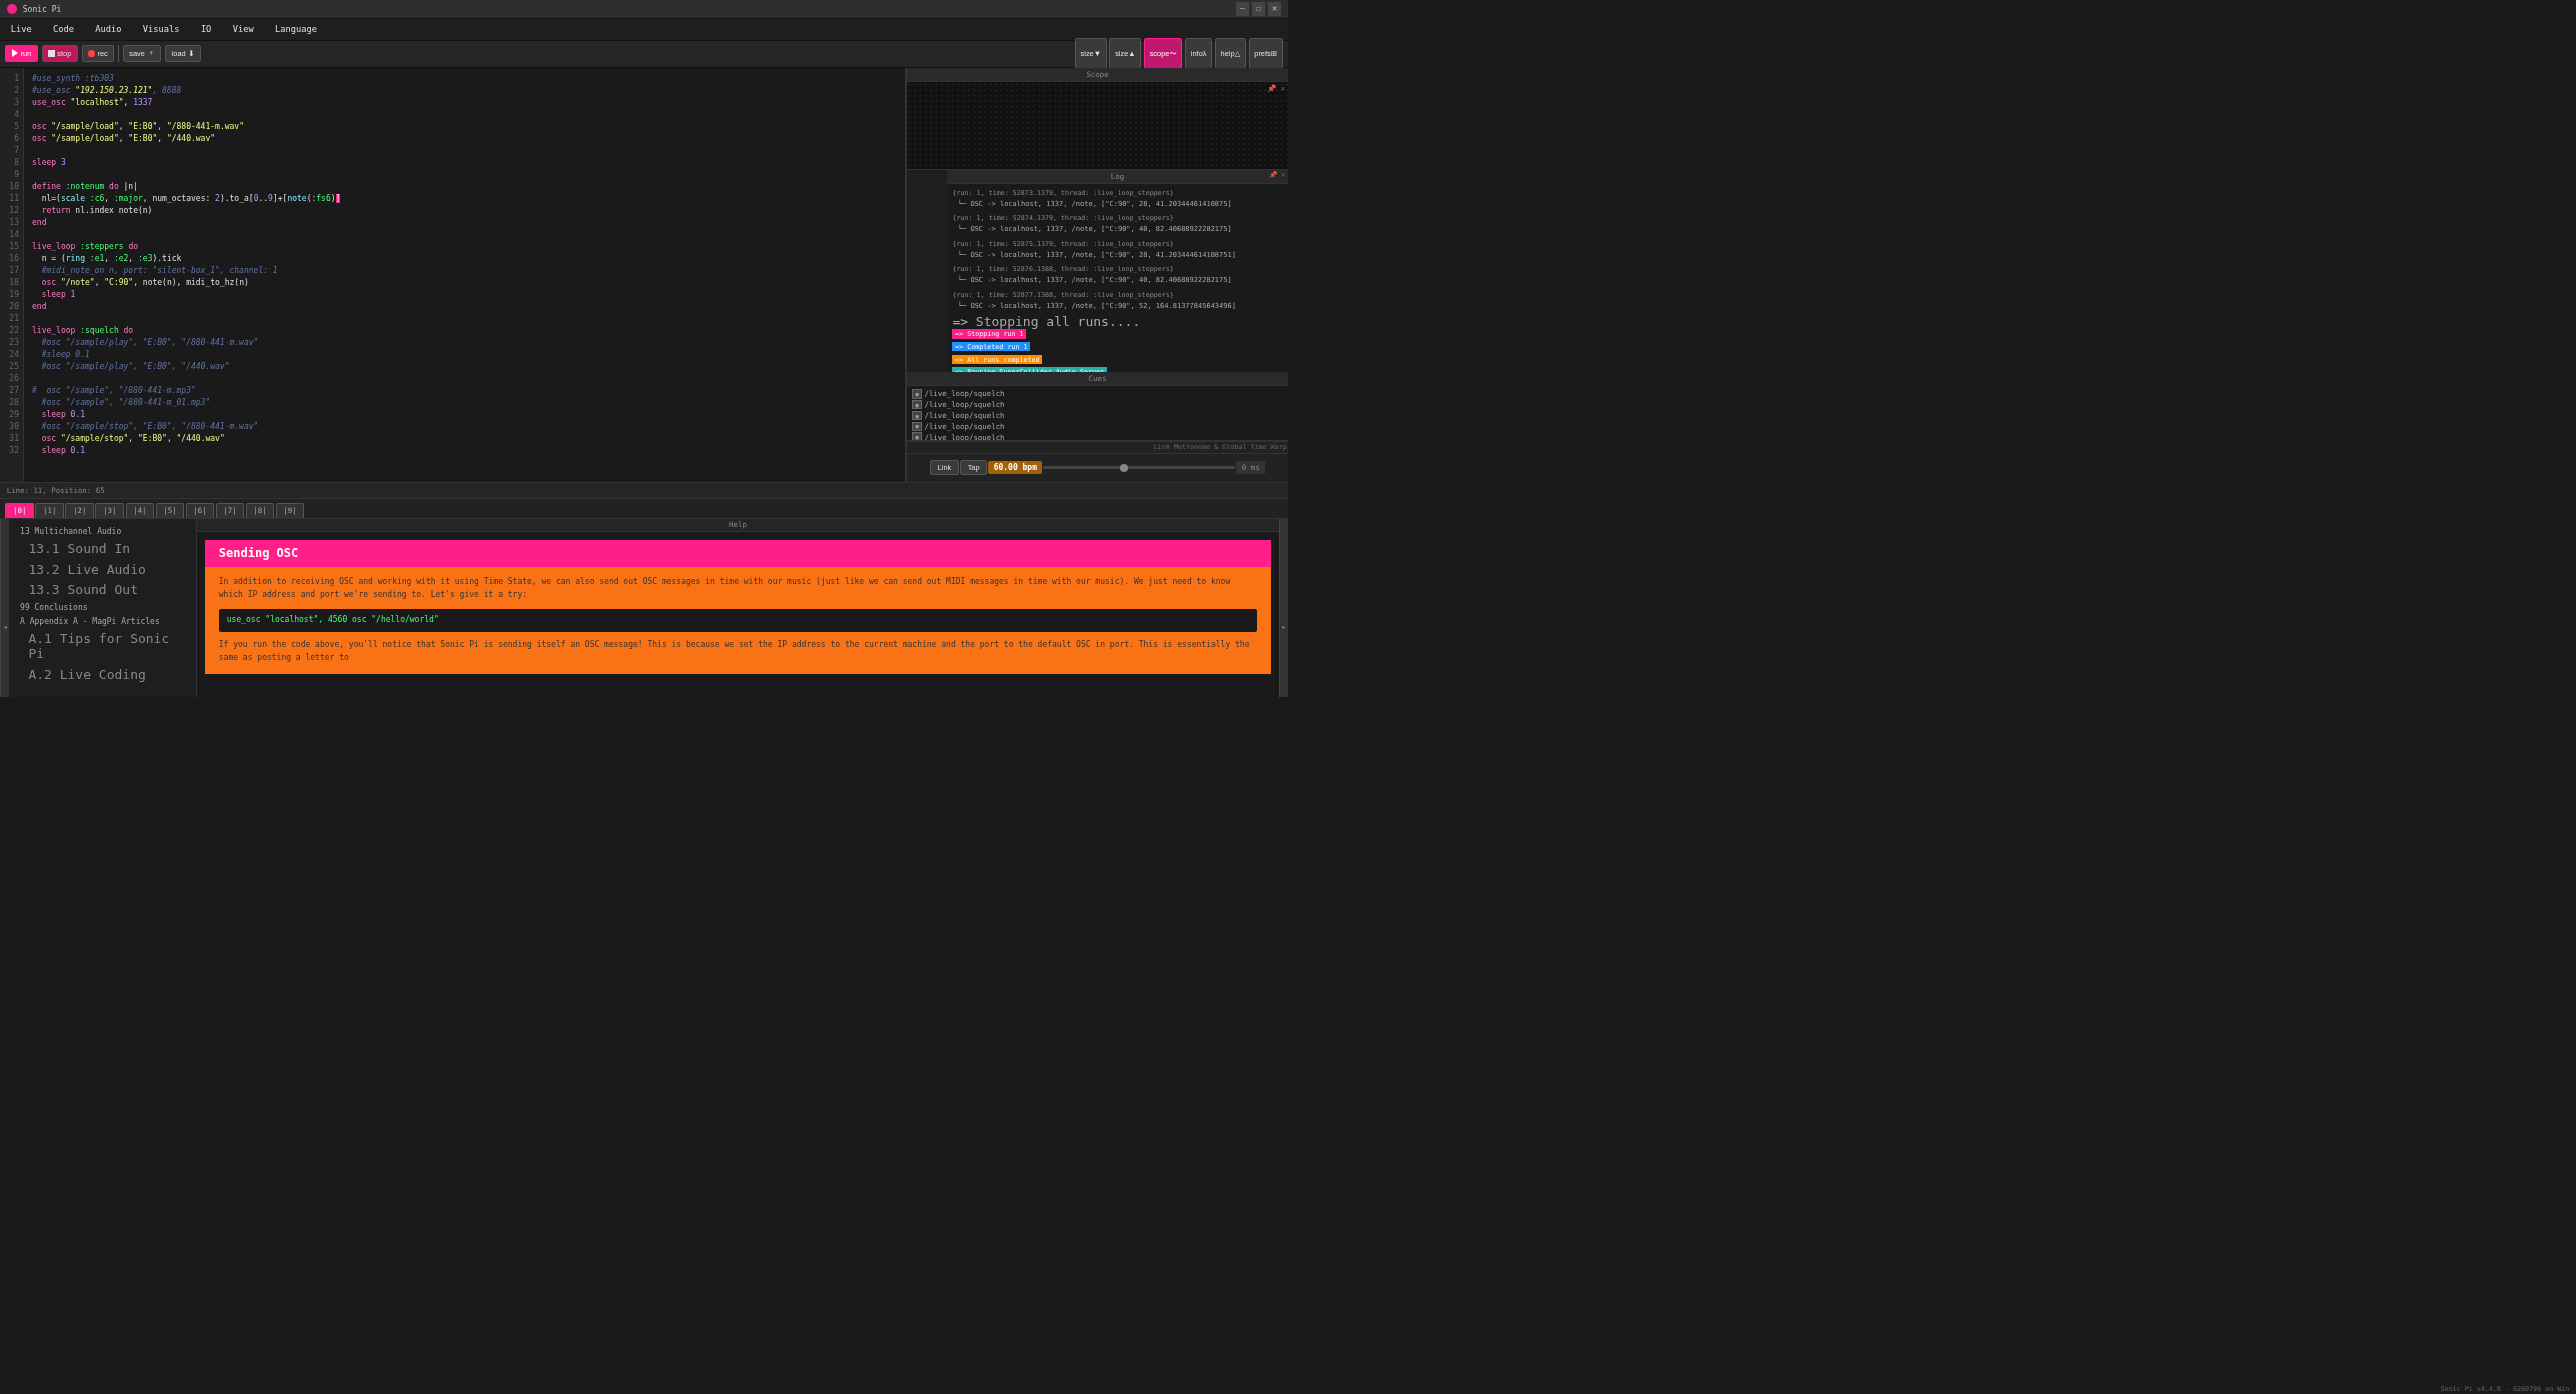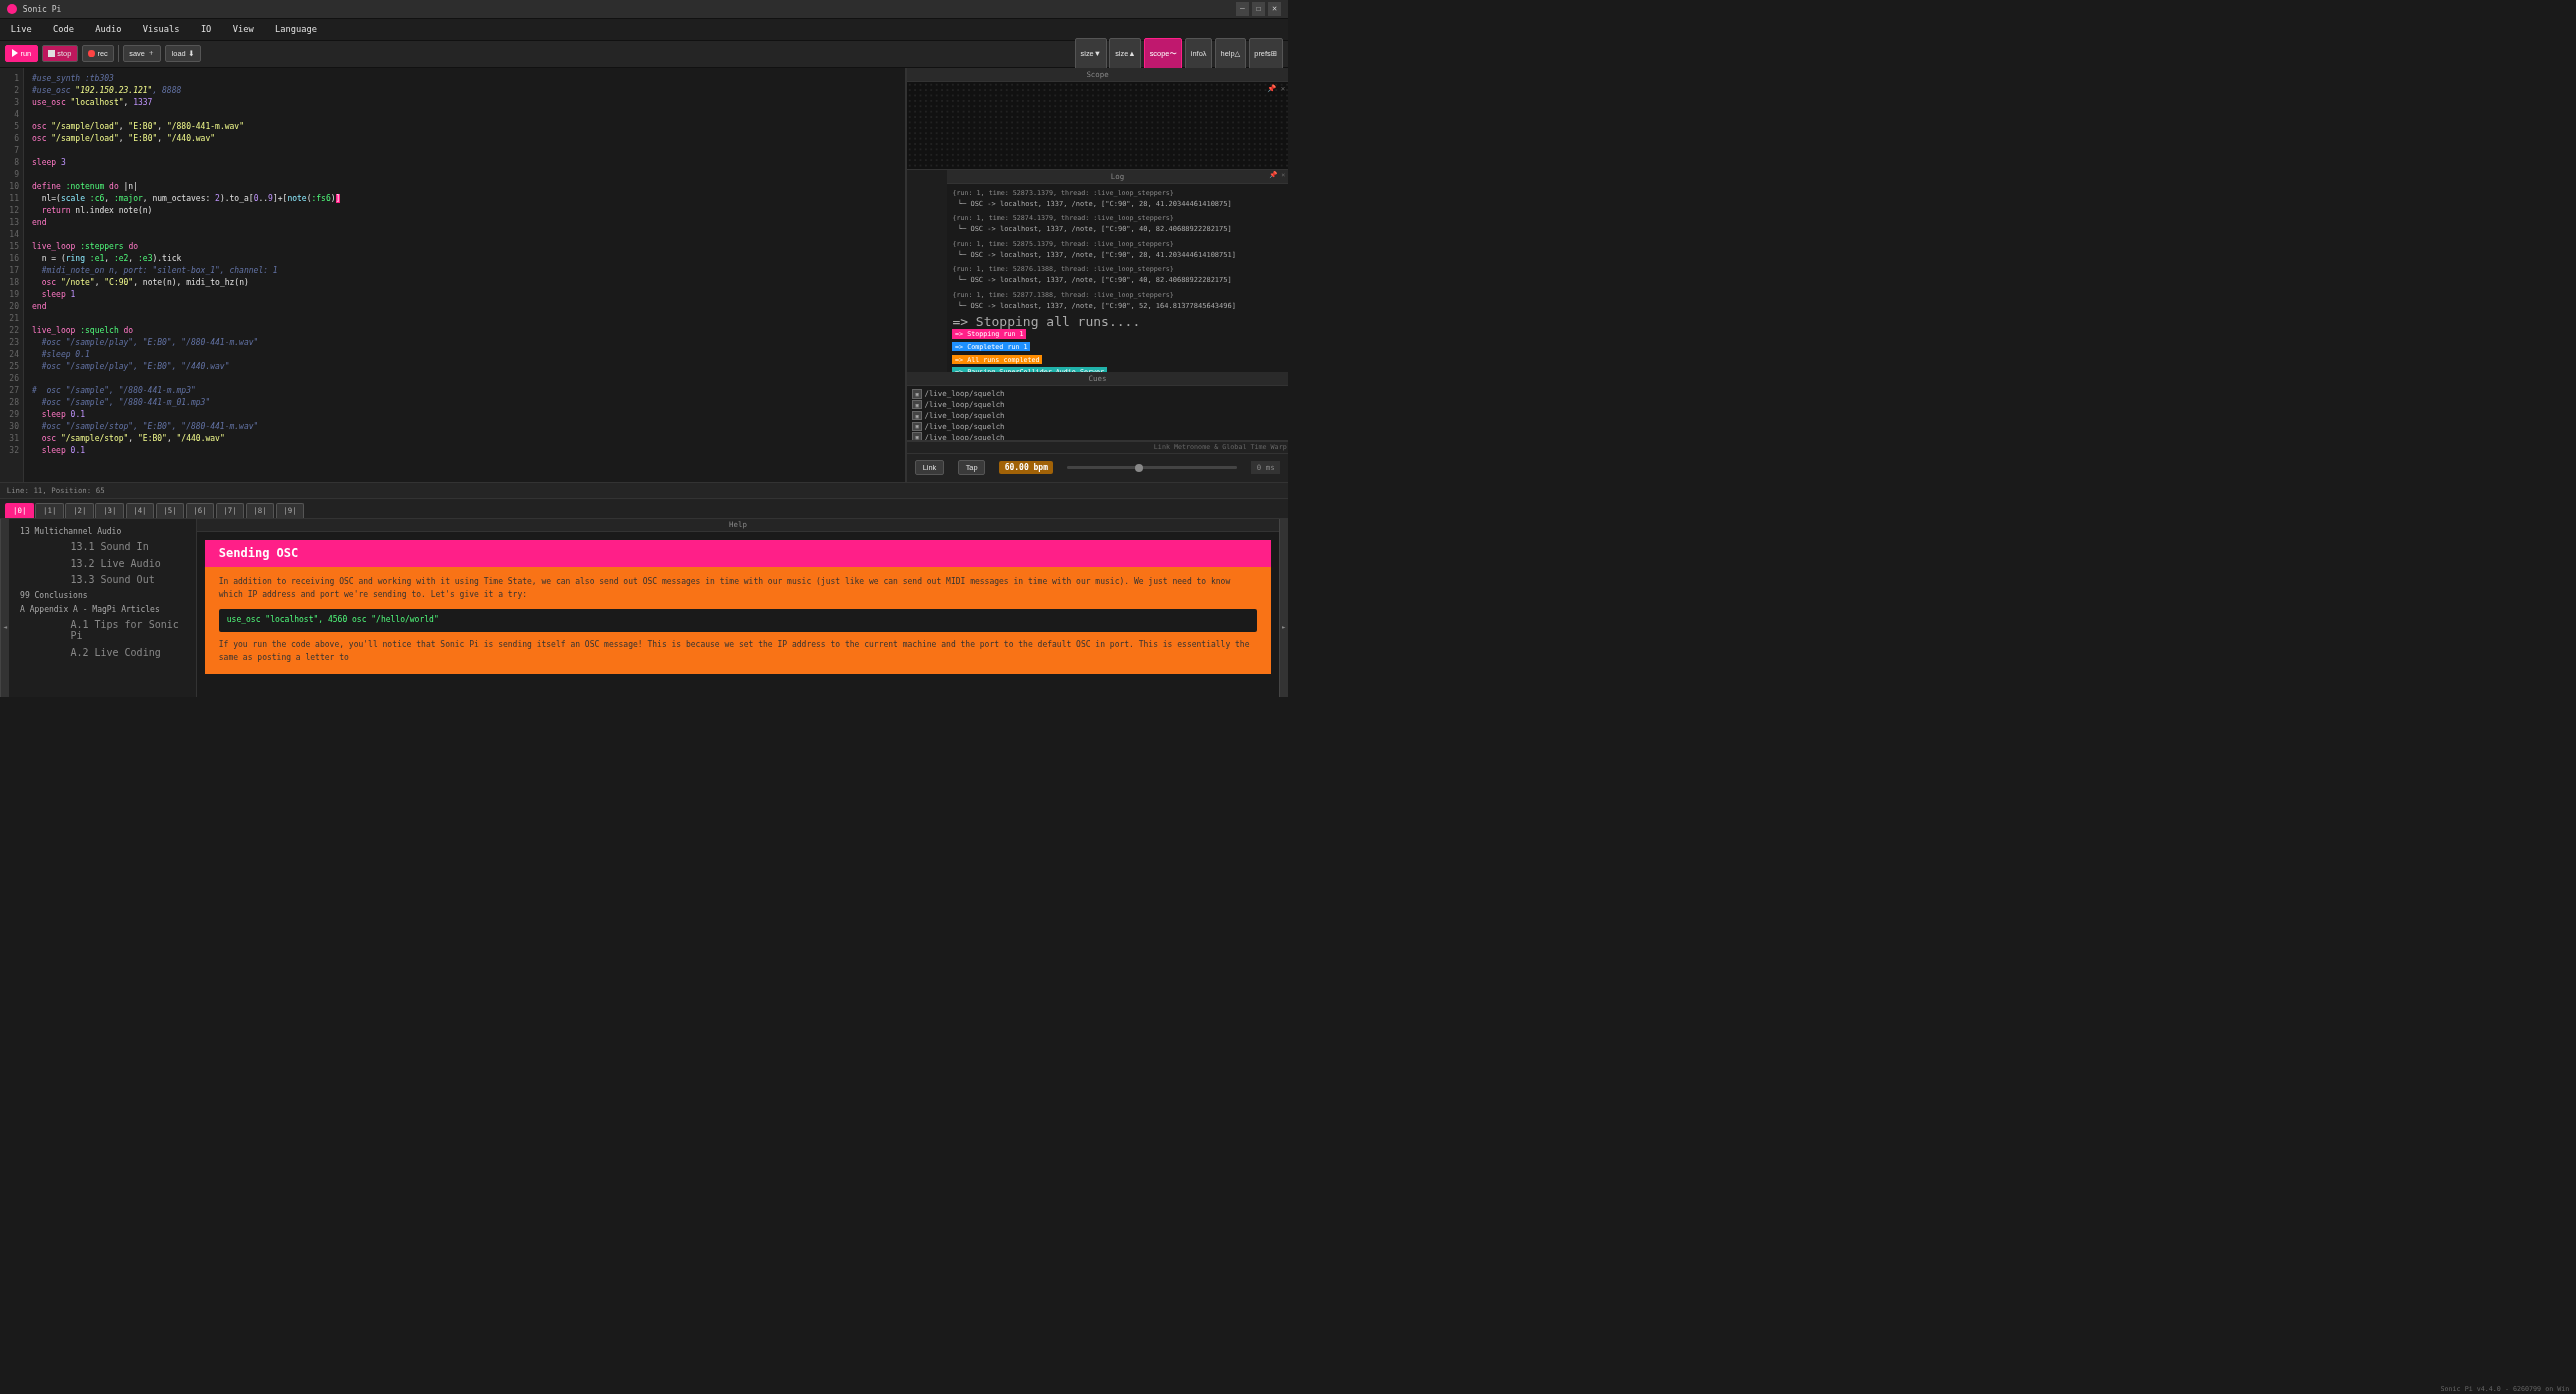--- a/index.html
+++ b/index.html
@@ -259,22 +259,22 @@
       justify-content: center;
       font-size: 5.4px;
     }
 
     
     .link-area {
       height: 29.5px;
       background: #222;
       display: flex;
       align-items: center;
-      padding: 0 8px;
-      gap: 14px;
+      padding: 0 23px;
+      gap: 1px;
       border-top: 0.7px solid #333;
     }
     .link-btn {
       background: #3a3a3a;
       border: 0.7px solid #555;
       border-radius: 2px;
       color: #e0e0e0;
       font-size: 7.4px;
       padding: 2px 6.7px;
       cursor: pointer;
@@ -369,21 +369,21 @@
       border-right: 0.7px solid #333;
       overflow-y: auto;
       padding: 5.4px 0;
       font-size: 8px;
     }
     .help-sidebar-item {
       padding: 2.7px 10.7px;
       color: #aaa;
       cursor: pointer;
     }
-    .help-sidebar-item.sub1 { padding-left: 19px; font-size: 10px; color: #888; margin-left: 42px; }
+    .help-sidebar-item.sub1 { padding-left: 19px; font-size: 13px; color: #888; }
 
     
     .help-content {
       flex: 1;
       overflow-y: auto;
       padding: 8px;
     }
     .help-title-bar {
       background: #ff1f88;
       padding: 6.7px 13.4px;

